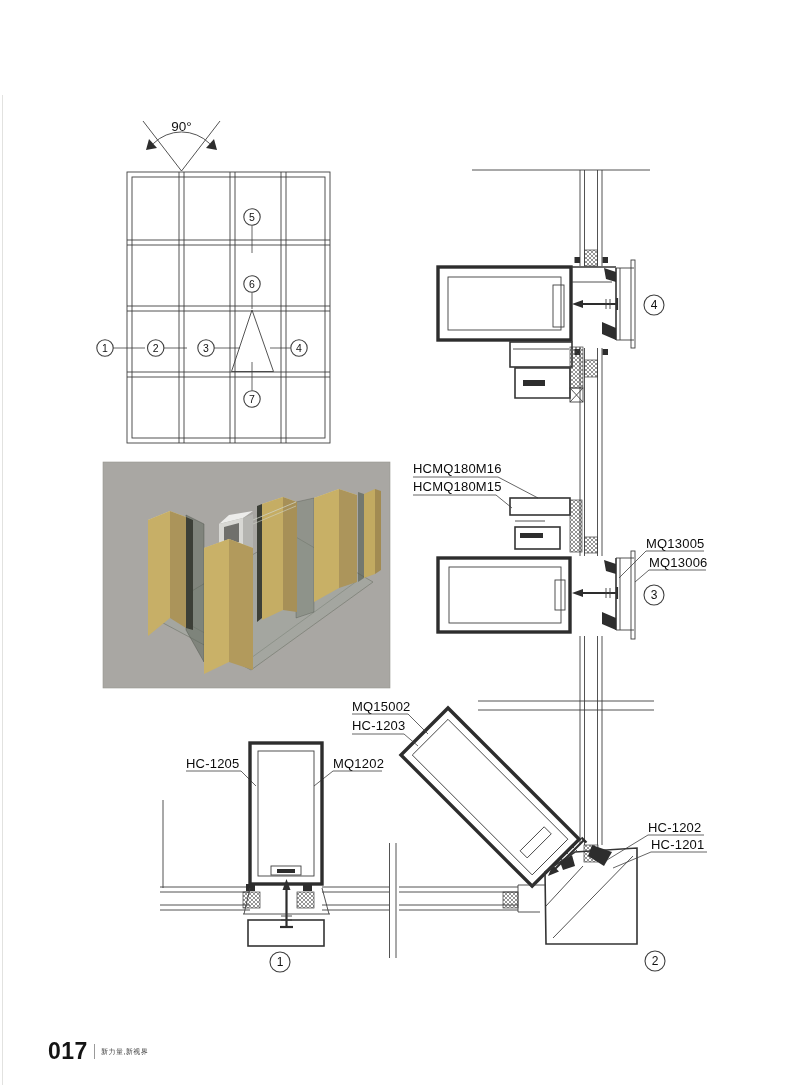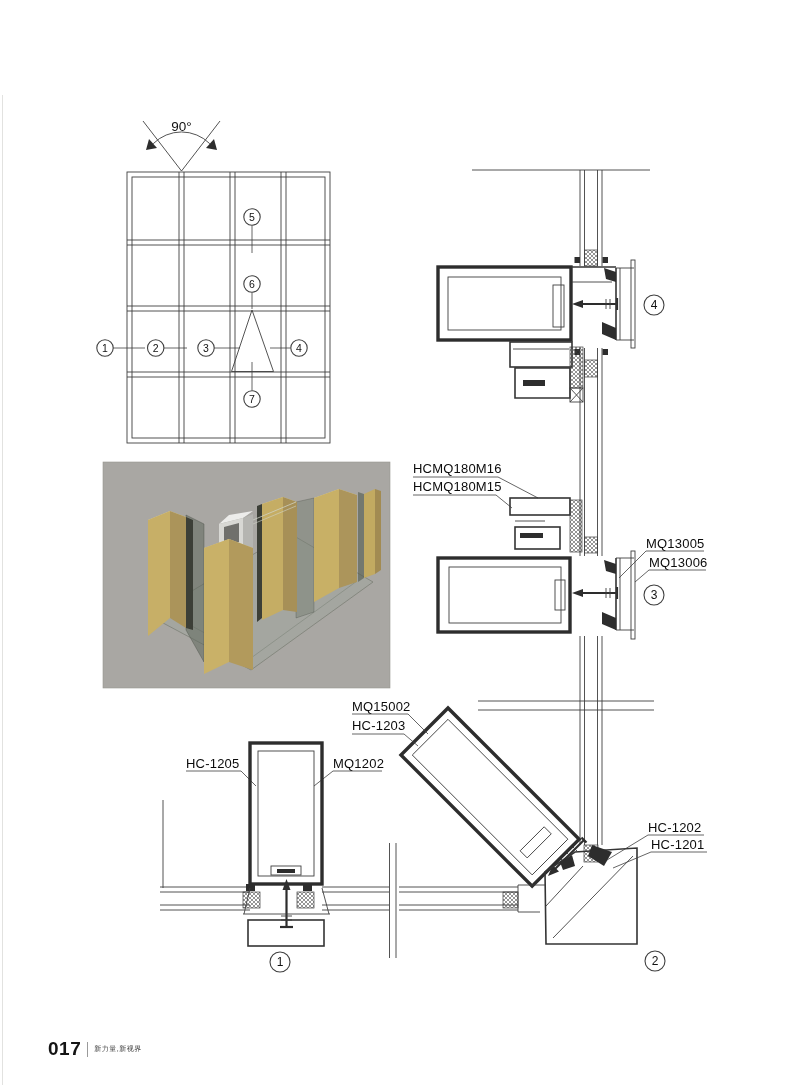--- a/index.html
+++ b/index.html
@@ -16,21 +16,21 @@
   .dk{fill:#2d2d2d;stroke:none;}
   .xh{fill:url(#xh);stroke:#3f3f3f;stroke-width:.7;}
   
   .co{fill:#fff;stroke:#3f3f3f;stroke-width:1.1;}
   .cn{font:10.5px "Liberation Sans",sans-serif;fill:#111;text-anchor:middle;}
   .cn2{font:12px "Liberation Sans",sans-serif;fill:#111;text-anchor:middle;}
   .lbl{font:13px "Liberation Sans",sans-serif;fill:#0b0b0b;letter-spacing:.2px;}
   .ang{font:13.5px "Liberation Sans",sans-serif;fill:#111;text-anchor:middle;}
   
   .footer{position:absolute;left:48px;top:1038px;display:flex;align-items:center;gap:6px;}
-  .pageno{font-weight:bold;font-size:19px;color:#141414;letter-spacing:.5px;}
+  .pageno{font-weight:bold;font-size:23px;color:#141414;letter-spacing:.5px;}
   .fdiv{width:1px;height:15px;background:#9a9a9a;}
   .tagline{font-size:7px;color:#3c3c3c;letter-spacing:.5px;}
 </style>
 </head>
 <body>
 
 <div class="page">
   <div class="edge-line"></div>
 
   <svg class="draw" width="800" height="1085" viewBox="0 0 800 1085">

